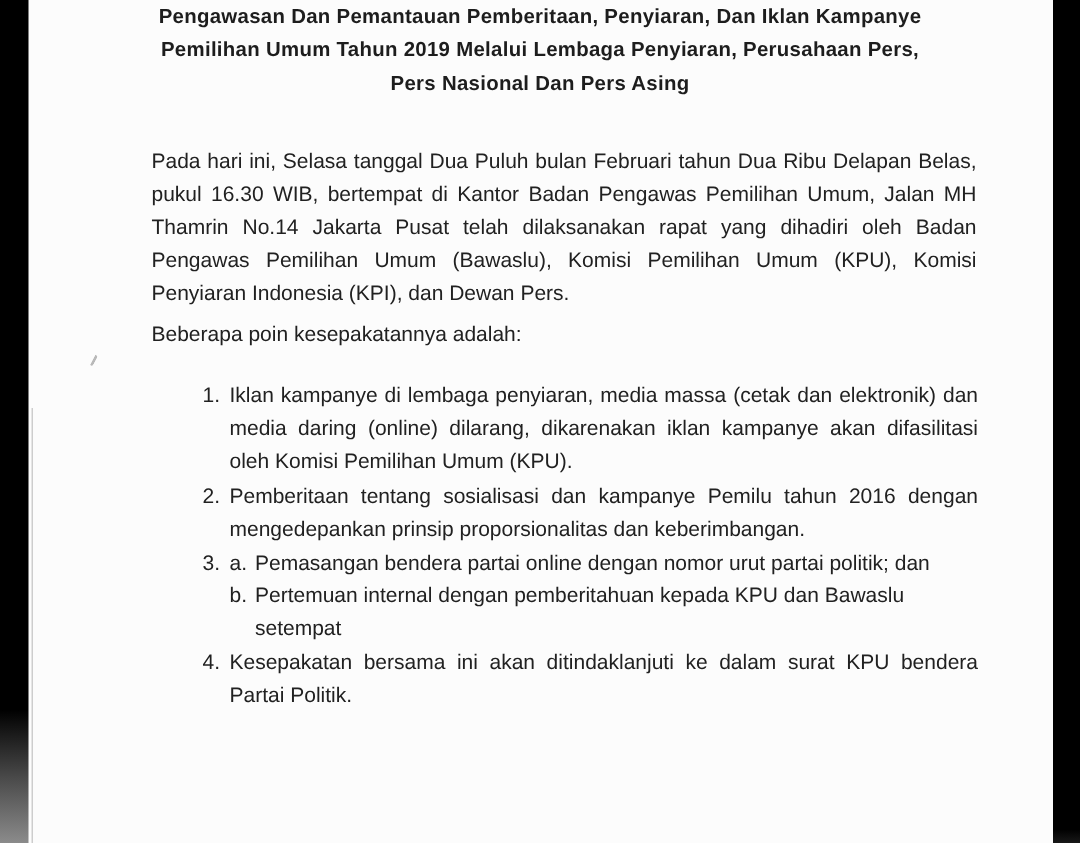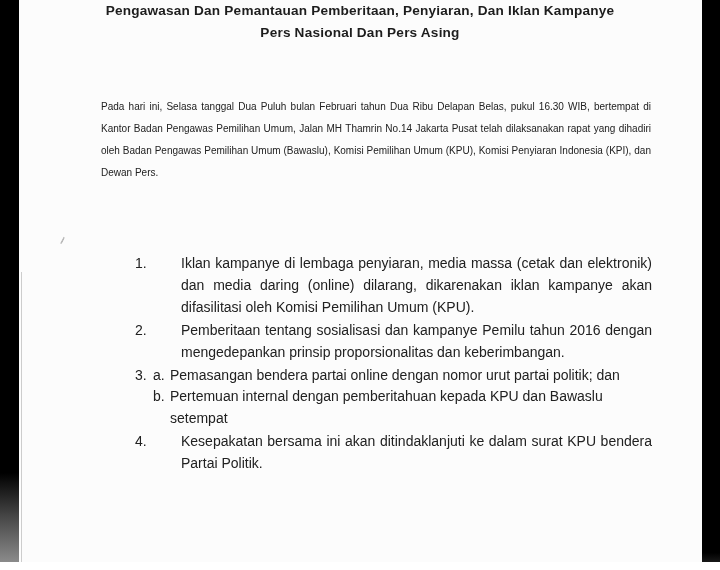--- a/index.html
+++ b/index.html
@@ -41,61 +41,63 @@
     text-align: center;
     font-weight: bold;
     font-size: 13.6px;
     line-height: 22.3px;
     color: #1d1d1d;
     letter-spacing: 0.2px;
   }
 
   .para-open {
     position: absolute; left: 101px; width: 550px; top: 96px;
-    font-size: 10px; line-height: 22px;
+    font-size: 14px; line-height: 22px;
     text-align: justify;
     margin: 0;
   }
 
   .para-intro {
     position: absolute; left: 101px; width: 550px; top: 211px;
     font-size: 14px; line-height: 22px;
     margin: 0;
   }
 
   .main-list {
     position: absolute; left: 135px; width: 517px; top: 253px;
     font-size: 14px; line-height: 21.9px;
   }
   .item { display: flex; margin-bottom: 1px; }
   .marker { flex: none; width: 18px; }
   .itext { flex: 1; }
-  .jtext { text-align: justify; margin-left: 28px; }
+  .jtext { text-align: justify; }
 
   .subitem { display: flex; }
   .smarker { flex: none; width: 17px; }
   .stext { flex: 1; }
 </style>
 </head>
 <body>
 
 <div class="scan-page">
 
   <div class="bar-left"></div>
   <div class="bar-right"></div>
   <div class="fold-line"></div>
   <div class="speck"></div>
 
   <div class="doc-title">
     <div>Pengawasan Dan Pemantauan Pemberitaan, Penyiaran, Dan Iklan Kampanye</div>
+    <div>Pemilihan Umum Tahun 2019 Melalui Lembaga Penyiaran, Perusahaan Pers,</div>
     <div>Pers Nasional Dan Pers Asing</div>
   </div>
 
   <p class="para-open">Pada hari ini, Selasa tanggal Dua Puluh bulan Februari tahun Dua Ribu Delapan Belas, pukul 16.30 WIB, bertempat di Kantor Badan Pengawas Pemilihan Umum, Jalan MH Thamrin No.14 Jakarta Pusat telah dilaksanakan rapat yang dihadiri oleh Badan Pengawas Pemilihan Umum (Bawaslu), Komisi Pemilihan Umum (KPU), Komisi Penyiaran Indonesia (KPI), dan Dewan Pers.</p>
 
+  <p class="para-intro">Beberapa poin kesepakatannya adalah:</p>
 
   <div class="main-list">
 
     <div class="item">
       <span class="marker">1.</span>
       <div class="itext jtext">Iklan kampanye di lembaga penyiaran, media massa (cetak dan elektronik) dan media daring (online) dilarang, dikarenakan iklan kampanye akan difasilitasi oleh Komisi Pemilihan Umum (KPU).</div>
     </div>
 
     <div class="item">
       <span class="marker">2.</span>

